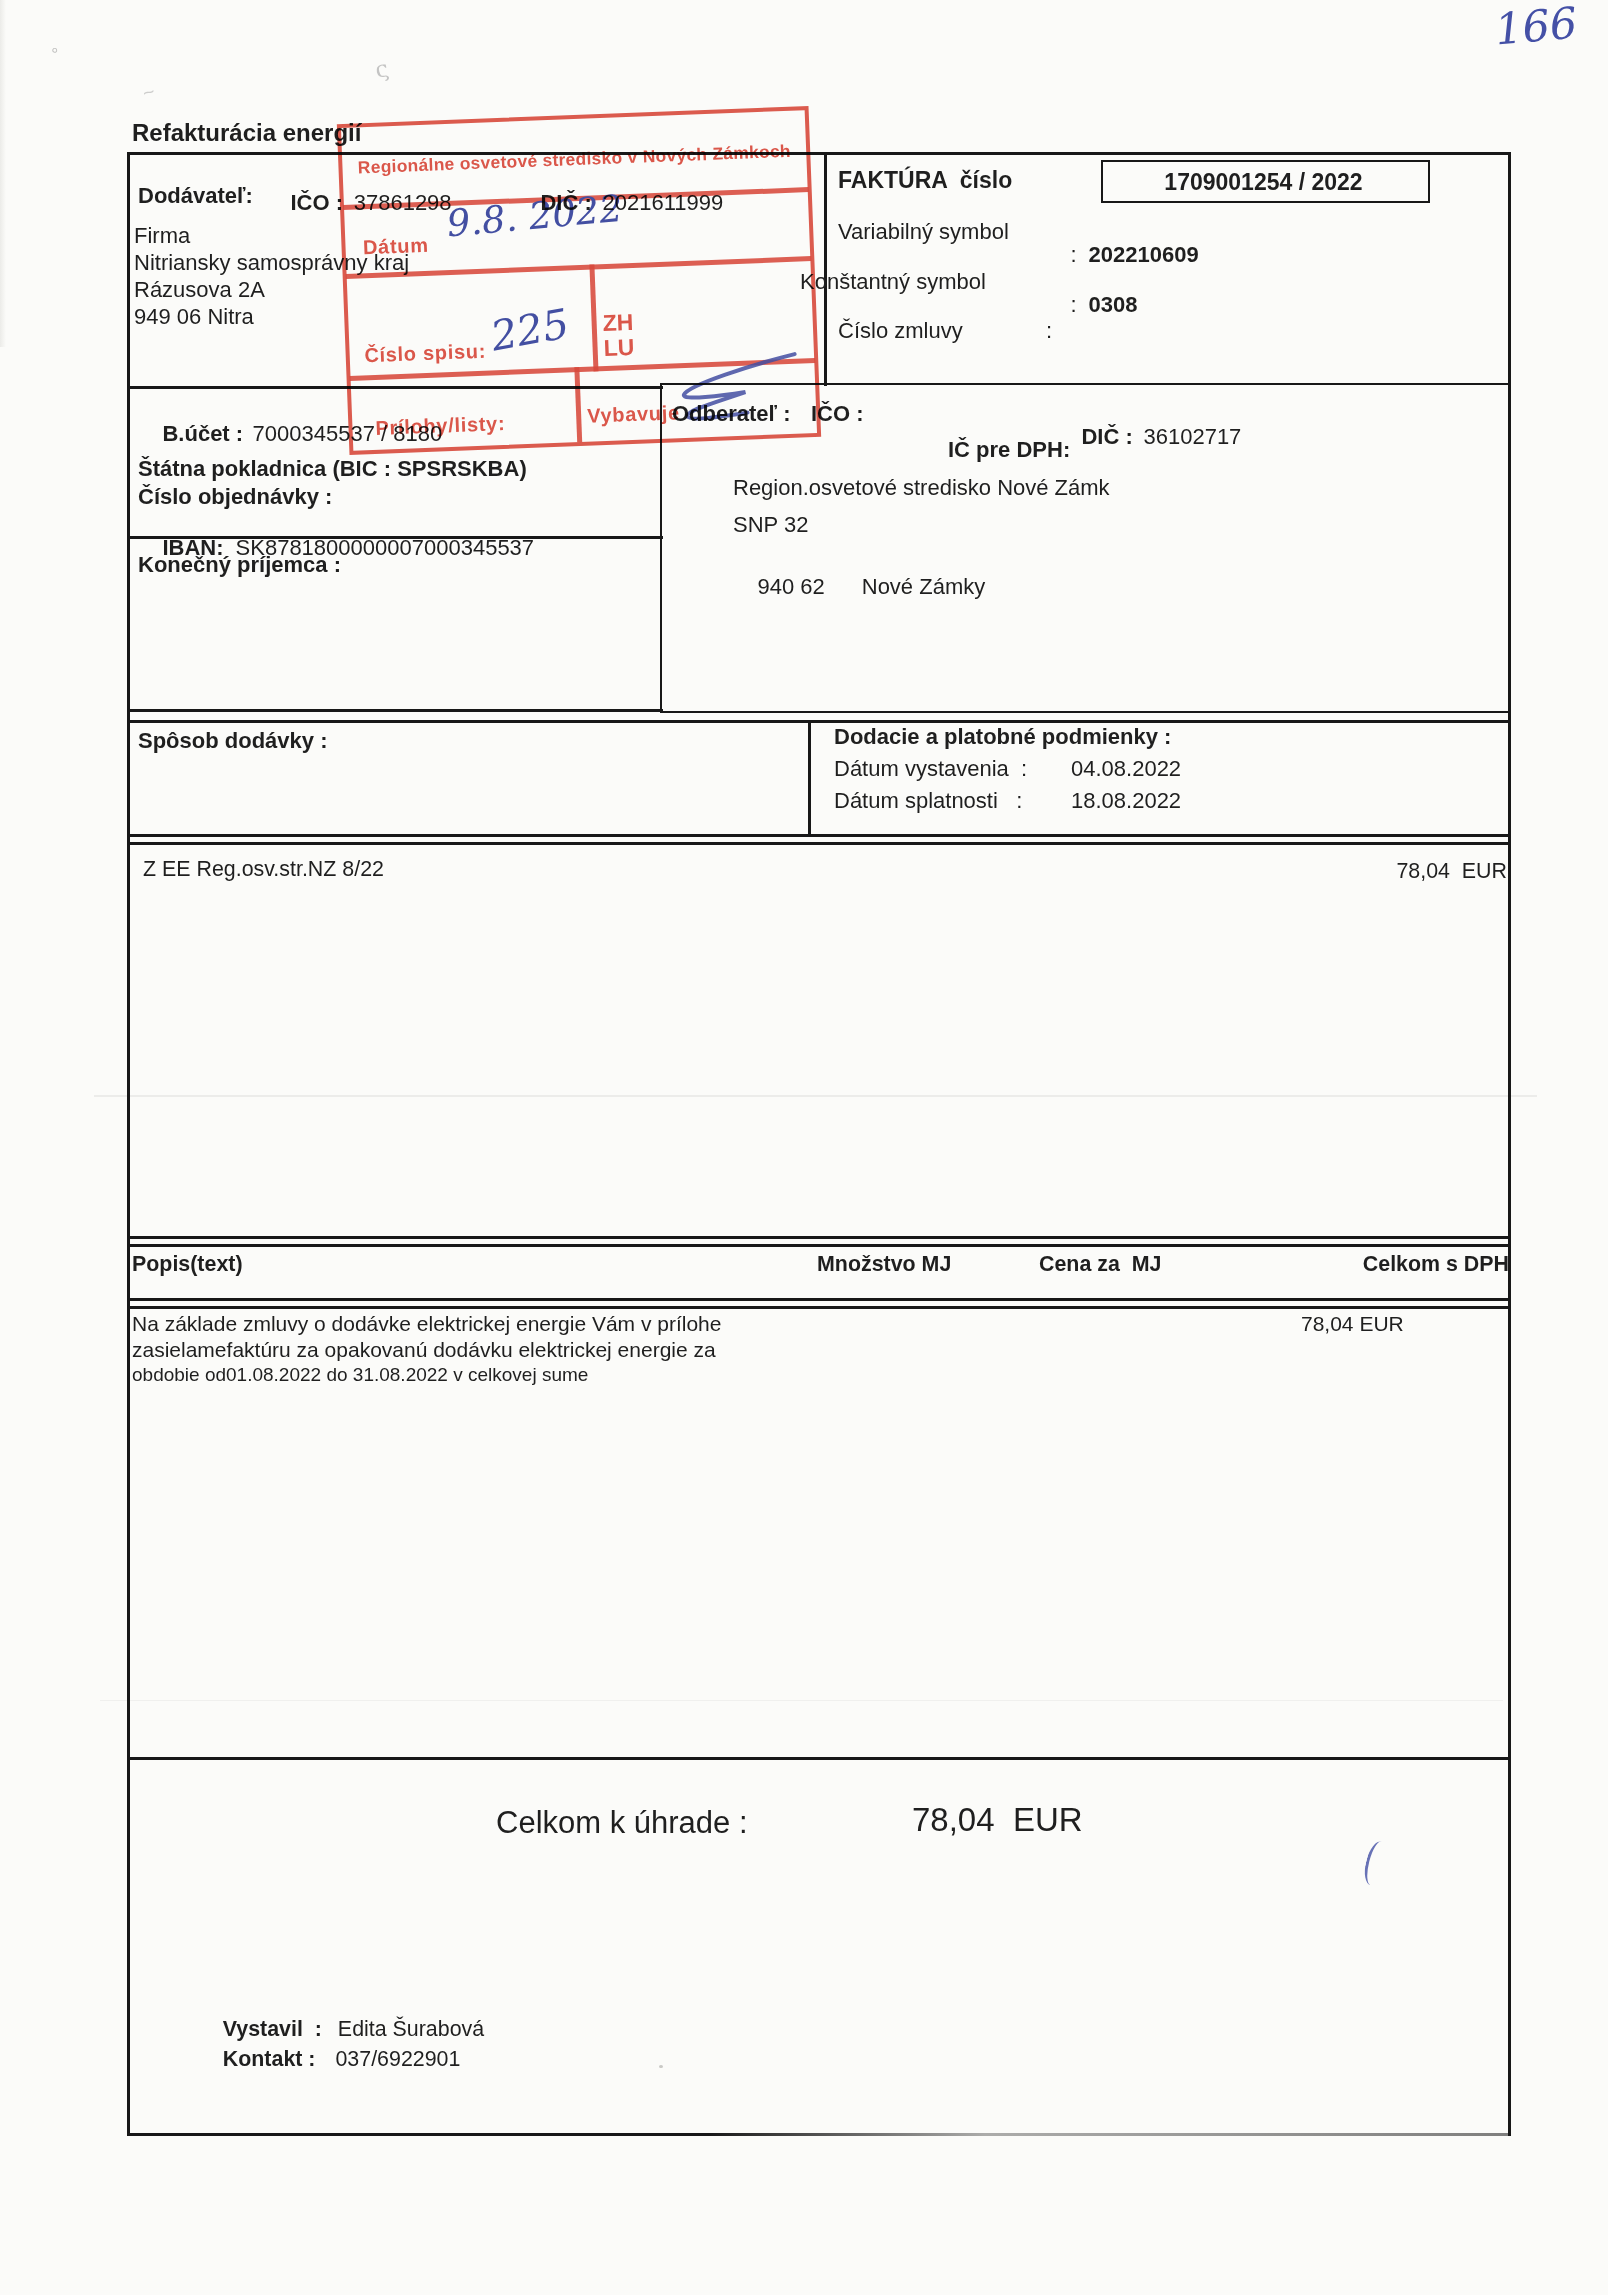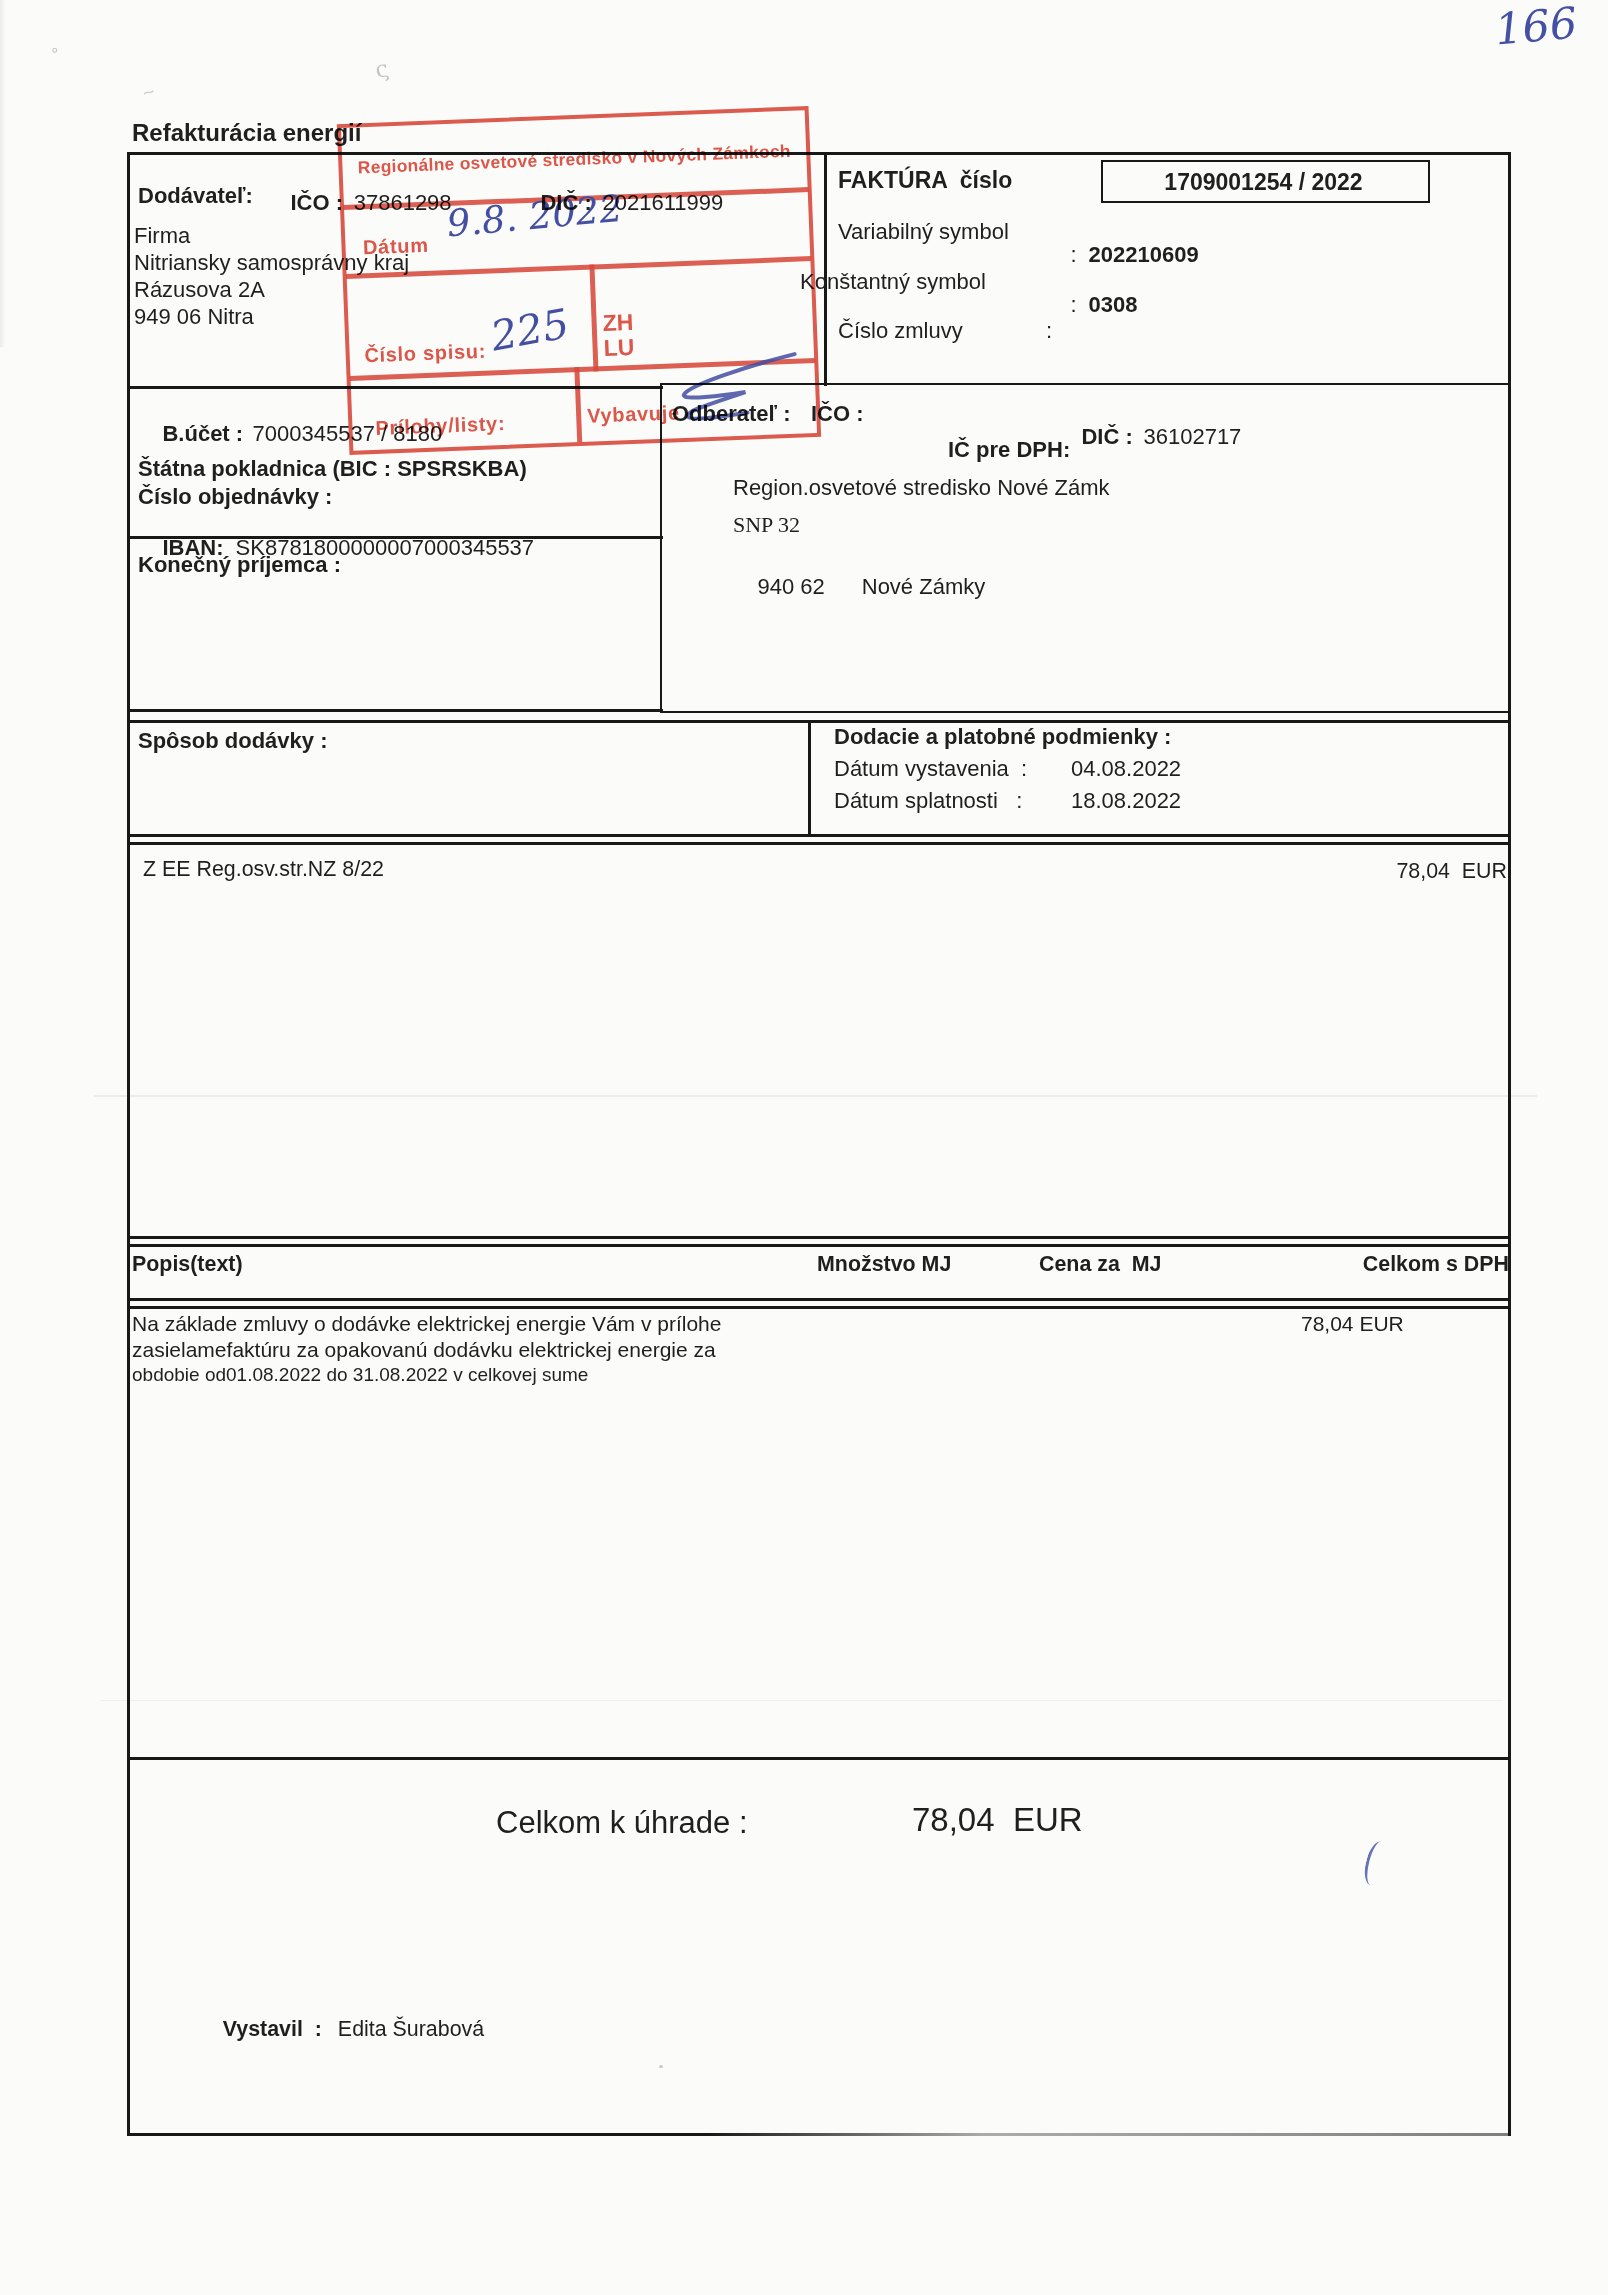--- a/index.html
+++ b/index.html
@@ -97,21 +97,21 @@
   </div>
   <div class="t b" style="left:138px;top:553px;">Konečný príjemca :</div>
 
   <div class="t b" style="left:672px;top:402px;">Odberateľ :</div>
   <div class="t b" style="left:811px;top:402px;">IČO :</div>
   <div class="t" style="left:1057px;top:402px;">
     <span class="b">DIČ :</span><span style="padding-left:10.7px;">36102717</span>
   </div>
   <div class="t b" style="left:948px;top:438px;">IČ pre DPH:</div>
   <div class="t" style="left:733px;top:476px;">Region.osvetové stredisko Nové Zámk</div>
-  <div class="t" style="left:733px;top:513px;font-family:Liberation Serif, serif;">SNP 32</div>
+  <div class="t" style="left:733px;top:513px;">SNP 32</div>
   <div class="t" style="left:733px;top:552px;">
     <span>940 62</span><span style="padding-left:37px;">Nové Zámky</span>
   </div>
 
   <div class="t b" style="left:138px;top:729px;">Spôsob dodávky :</div>
   <div class="t b" style="left:834px;top:725px;">Dodacie a platobné podmienky :</div>
   <div class="t" style="left:834px;top:757px;">Dátum vystavenia  :</div>
   <div class="t" style="left:1071px;top:757px;">04.08.2022</div>
   <div class="t" style="left:834px;top:789px;">Dátum splatnosti   :</div>
   <div class="t" style="left:1071px;top:789px;">18.08.2022</div>
@@ -131,20 +131,23 @@
 
   <div class="t" style="left:496px;top:1807px;font-size:31px;">Celkom k úhrade :</div>
   <div class="t" style="left:912px;top:1803px;font-size:33px;">78,04  EUR</div>
 
   <div style="position:absolute;left:1366px;top:1841px;width:17.4px;height:45px;
               border-left:3.3px solid #4450a6;border-radius:50%/50%;transform:rotate(14deg);opacity:.8;"></div>
 
   <div class="t" style="left:199px;top:1996px;font-size:21.4px;">
     <span class="b">Vystavil  :</span><span style="padding-left:16px;">Edita Šurabová</span>
   </div>
+  <div class="t" style="left:199px;top:2026px;font-size:21.4px;">
+    <span class="b">Kontakt :</span><span style="padding-left:20px;">037/6922901</span>
+  </div>
 
   <div class="stamp">
     <div class="frame"></div>
     <div class="rln" style="left:2.7px;right:2.7px;top:81px;height:4.7px;"></div>
     <div class="rln" style="left:2.7px;right:2.7px;top:150px;height:4.7px;"></div>
     <div class="rln" style="left:2.7px;right:2.7px;top:252px;height:4.7px;"></div>
     <div class="rln" style="left:247px;top:150px;width:4.7px;height:107px;"></div>
     <div class="rln" style="left:228px;top:252px;width:4.7px;height:75px;"></div>
 
     <div class="rt" style="left:6.7px;right:6.7px;top:36px;text-align:center;font-size:17.4px;letter-spacing:0.3px;">Regionálne osvetové stredisko v Nových Zámkoch</div>

